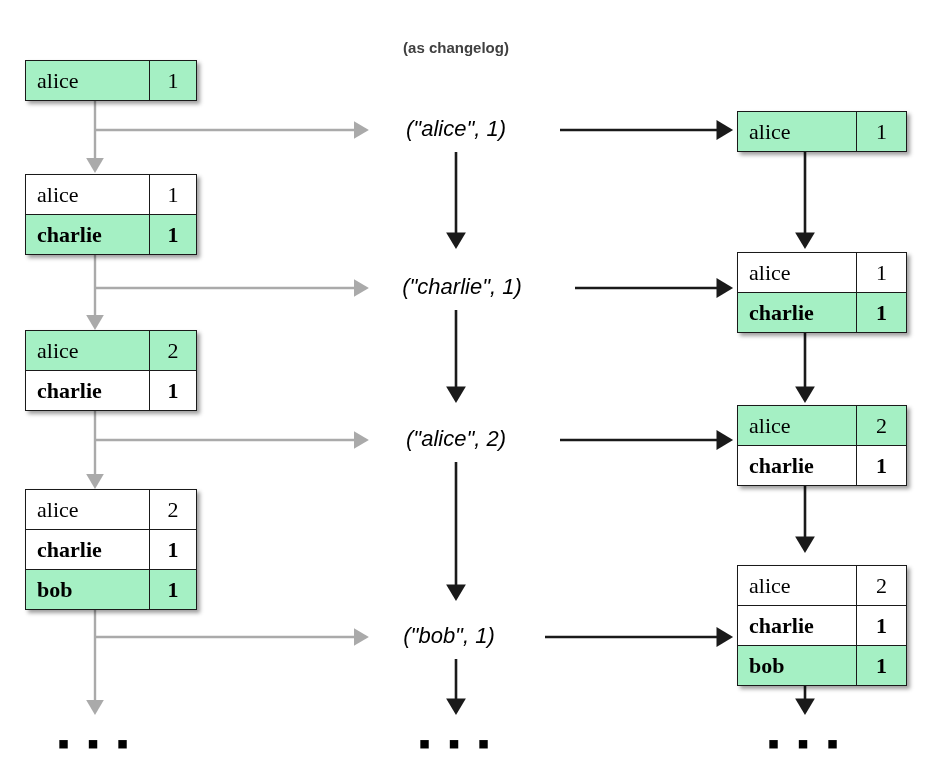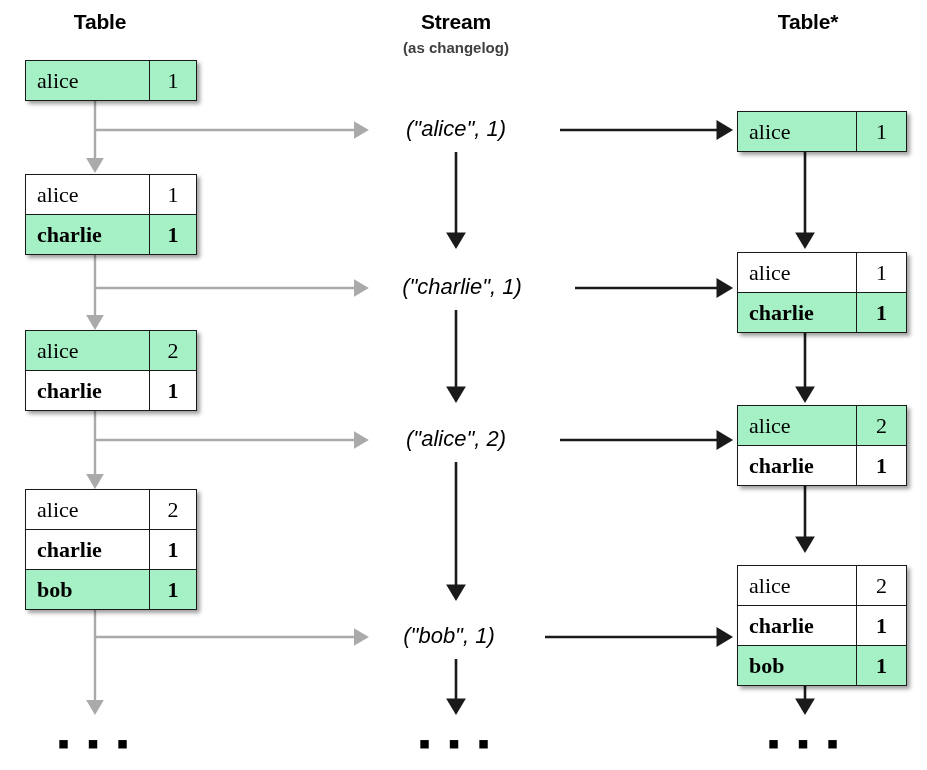--- a/index.html
+++ b/index.html
@@ -168,26 +168,23 @@
     </g>
 
     <g stroke="#1a1a1a" stroke-width="2.6" fill="none">
       <line x1="805" y1="152" x2="805" y2="246" marker-end="url(#head-black)"></line>
       <line x1="805" y1="310" x2="805" y2="400" marker-end="url(#head-black)"></line>
       <line x1="805" y1="484" x2="805" y2="550" marker-end="url(#head-black)"></line>
       <line x1="805" y1="683" x2="805" y2="712" marker-end="url(#head-black)"></line>
     </g>
   </svg>
 
-  <div class="col-heading" style="left:40px; top:10px; width:120px;">Table</div>
-
-  <div class="col-heading" style="left:396px; top:10px; width:120px;">Stream</div>
+
   <div class="col-subheading" style="left:376px; top:39px; width:160px;">(as changelog)</div>
 
-  <div class="col-heading" style="left:748px; top:10px; width:120px;">Table*</div>
 
   <div class="tbl left" style="left:25px; top:60px;">
     <div class="row hl">
       <div class="cell-key">alice</div>
       <div class="cell-val">1</div>
     </div>
   </div>
 
   <div class="tbl left" style="left:25px; top:174px;">
     <div class="row plain">

